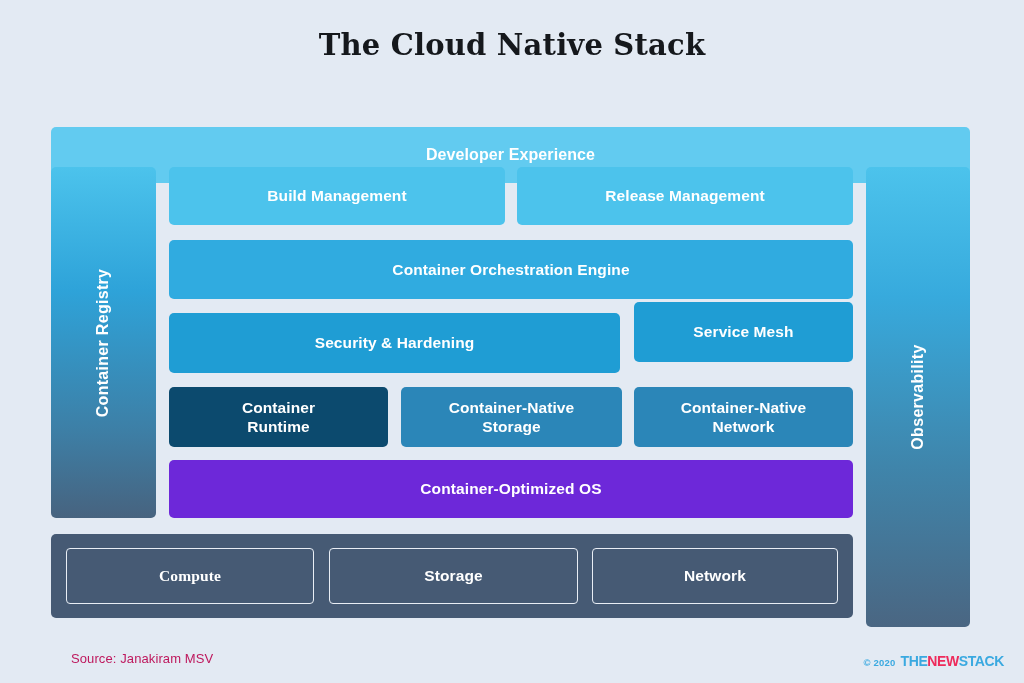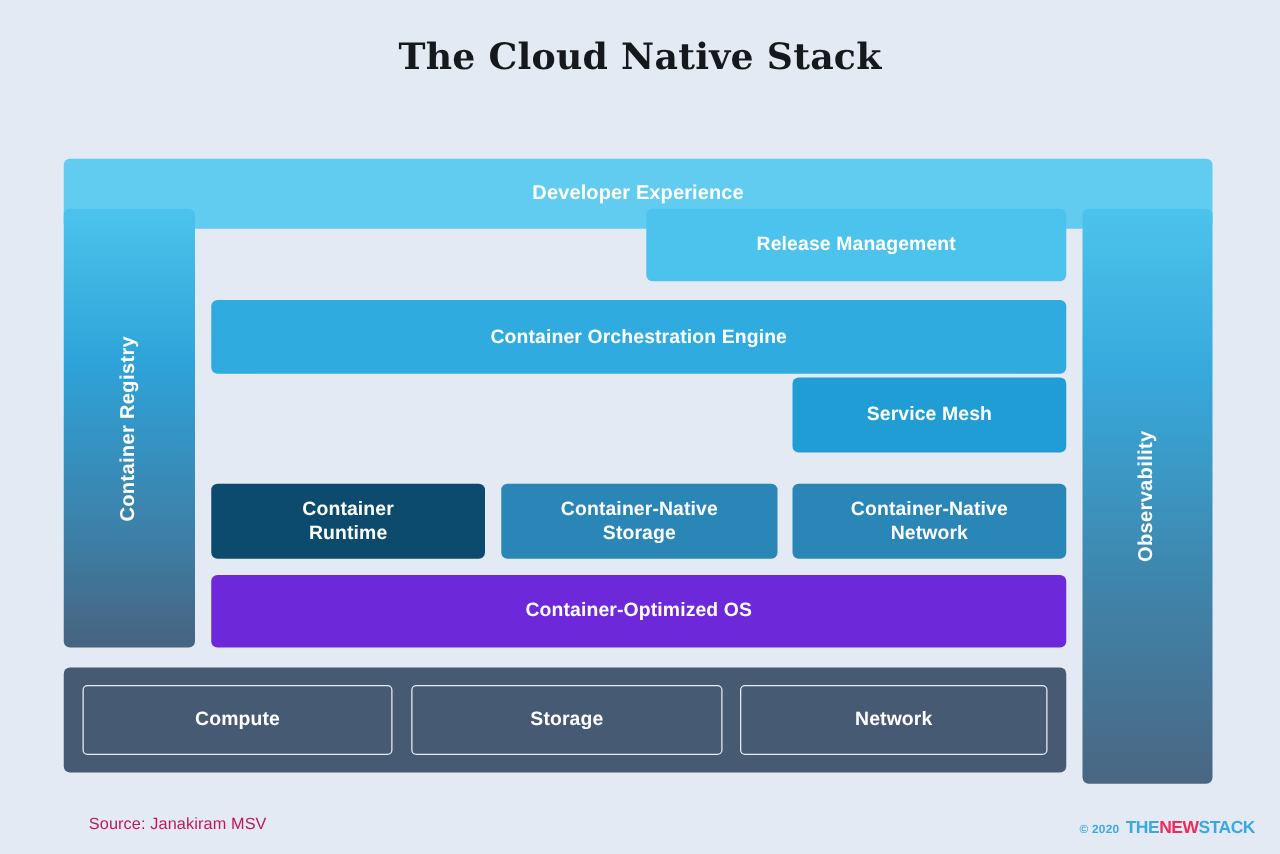--- a/index.html
+++ b/index.html
@@ -189,21 +189,21 @@
     border-radius: 4px;
     box-sizing: border-box;
     display: flex;
     align-items: center;
     justify-content: center;
     color: #ffffff;
     font-weight: bold;
     font-size: 15.5px;
     letter-spacing: 0.1px;
   }
-  .infra-compute { left: 15px;  width: 248px; }
+  .infra-compute { left: 15px;  width: 248px; font-family: Liberation Serif, serif; }
   .infra-storage { left: 278px; width: 249px; }
   .infra-network { left: 541px; width: 246px; }
 
   
   .source {
     position: absolute;
     left: 23px;
     top: 651px;
     font-size: 13px;
     color: #be185d;
@@ -244,24 +244,26 @@
   <div class="box dev-exp">Developer Experience</div>
 
   <div class="pillar registry">
     <span class="vtext">Container Registry</span>
   </div>
 
   <div class="pillar observability">
     <span class="vtext">Observability</span>
   </div>
 
+  <div class="box build">Build Management</div>
   <div class="box orchestration">Container Orchestration Engine</div>
 
   <div class="box release">Release Management</div>
 
+  <div class="box security">Security &amp; Hardening</div>
   <div class="box mesh">Service Mesh</div>
 
   <div class="box runtime">Container<br>Runtime</div>
   <div class="box cnstorage">Container-Native<br>Storage</div>
   <div class="box cnnetwork">Container-Native<br>Network</div>
 
   <div class="box cos">Container-Optimized OS</div>
 
   <div class="infra">
     <div class="infra-box infra-compute">Compute</div>

